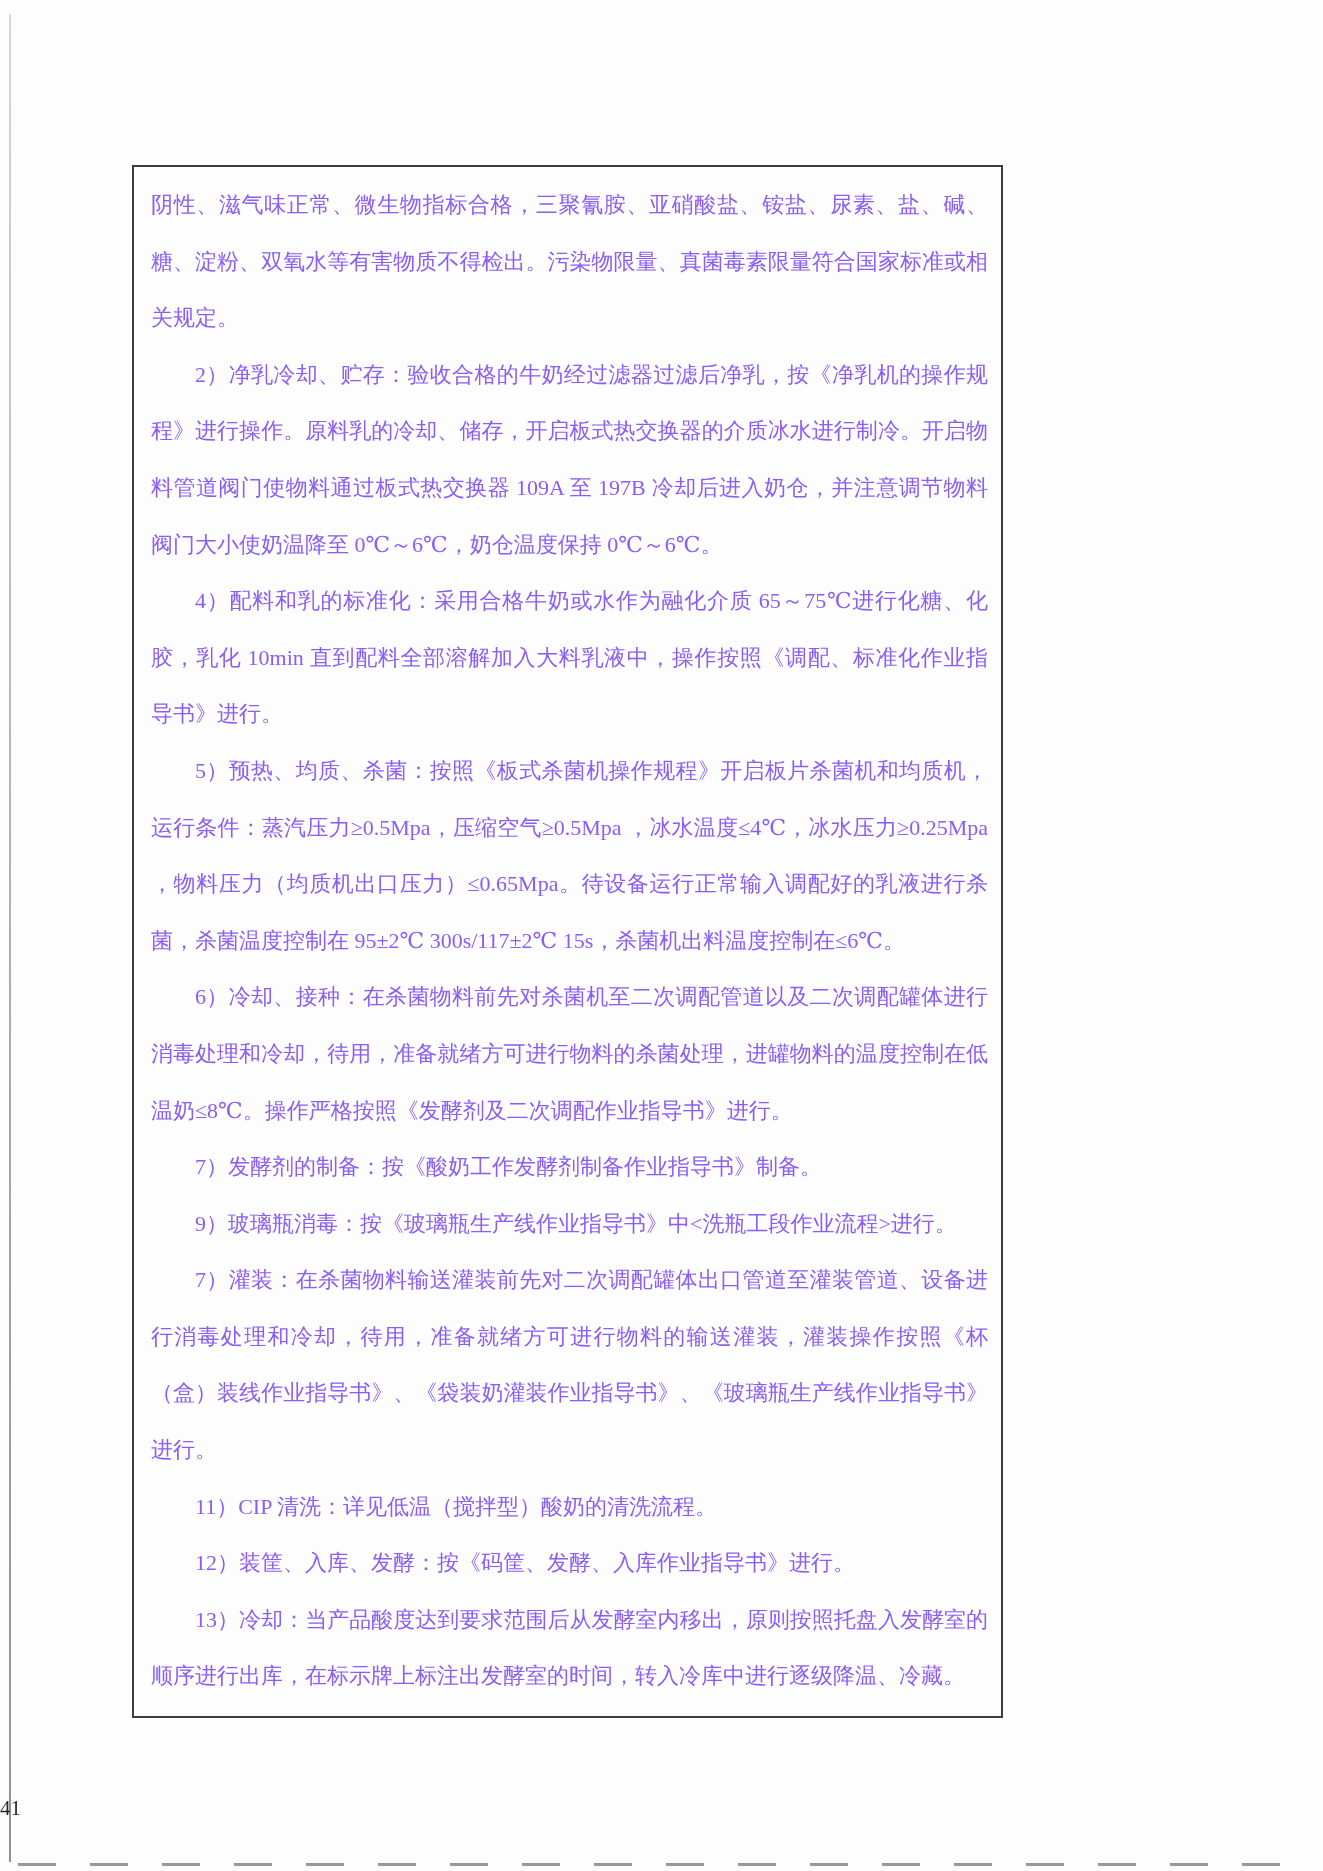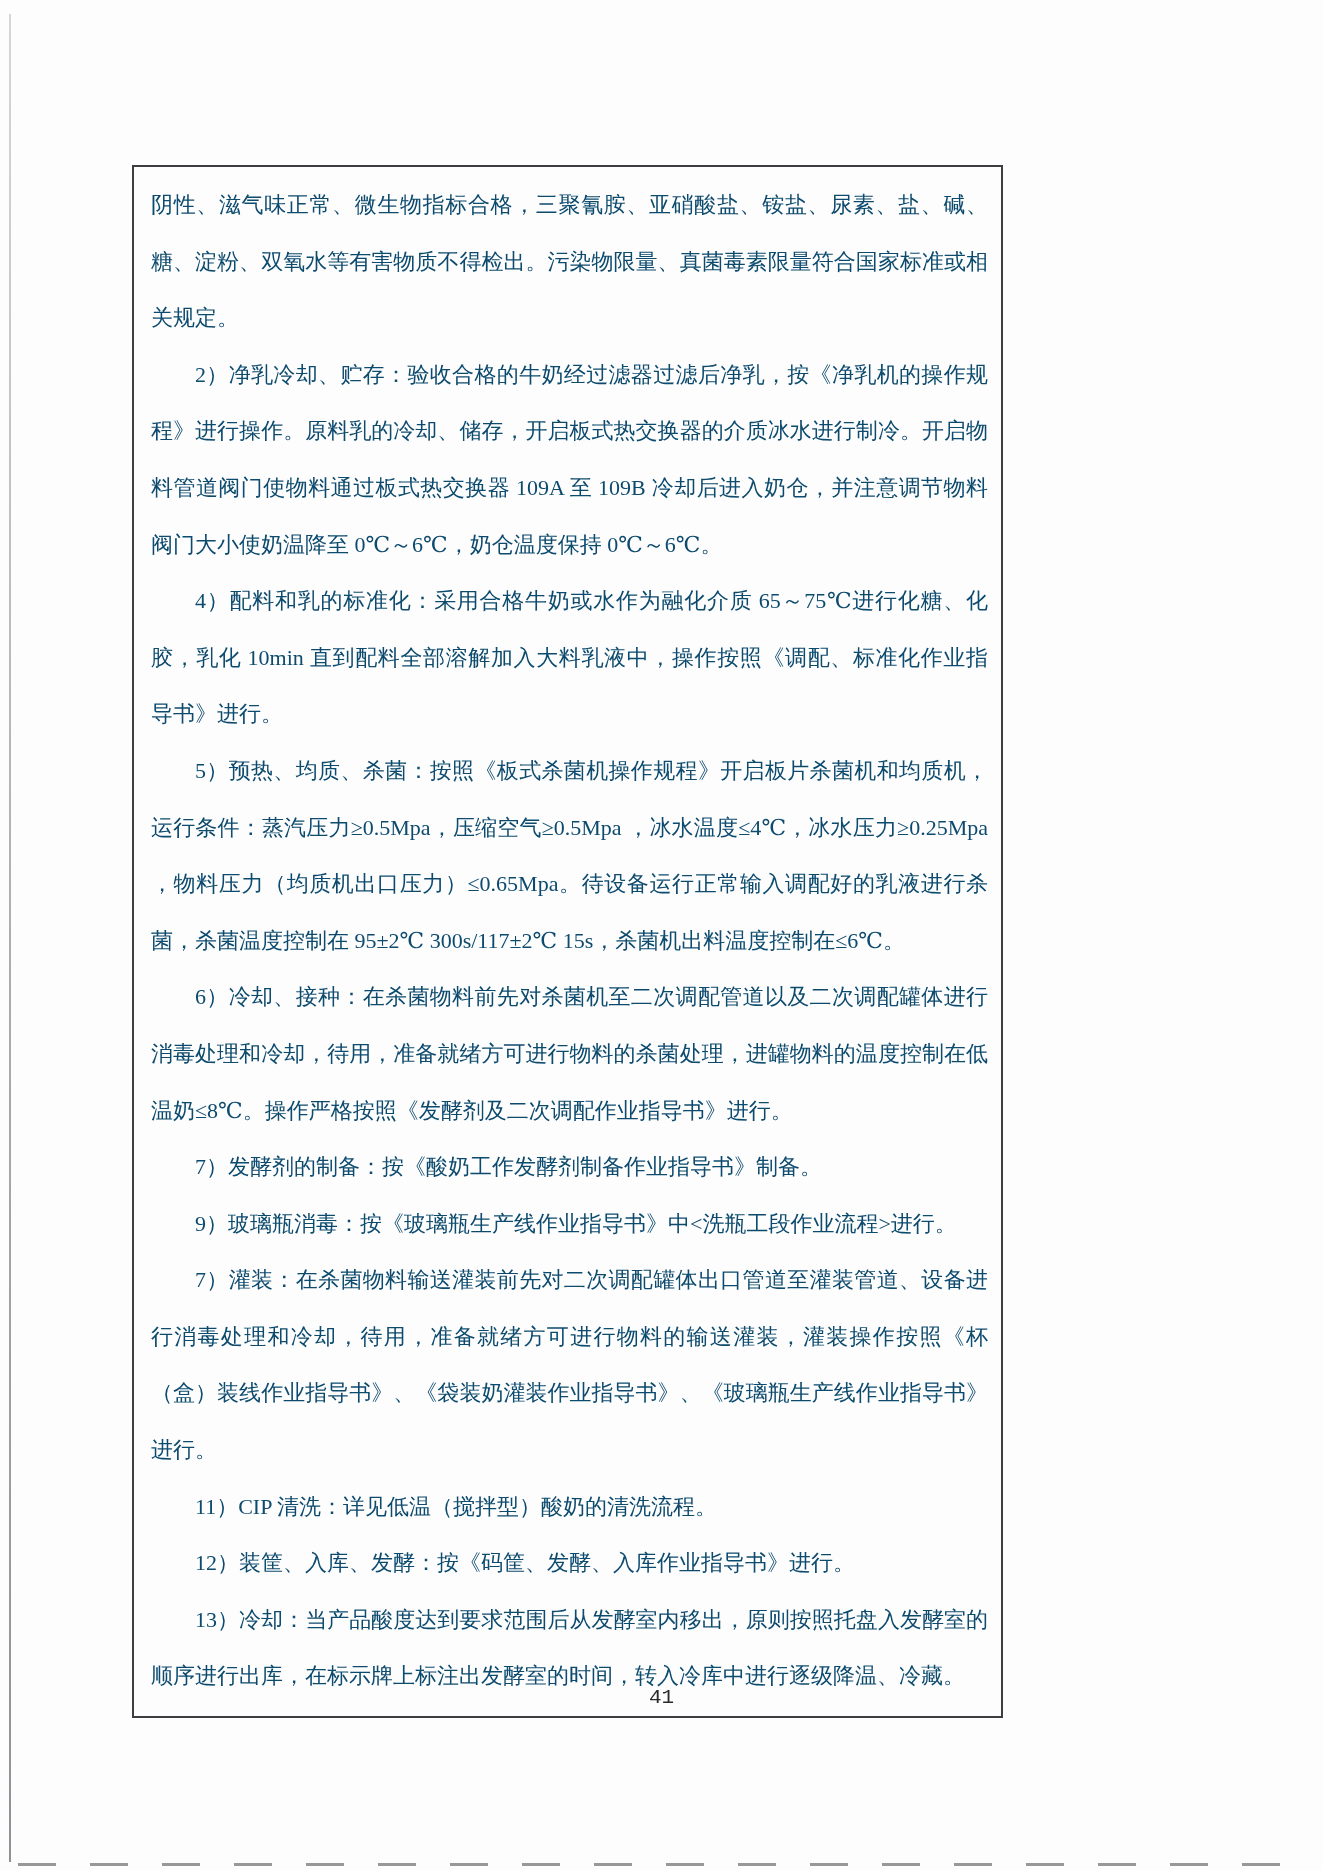--- a/index.html
+++ b/index.html
@@ -47,48 +47,46 @@
     height: 1553px;
     box-sizing: border-box;
     border: 2px solid #3e3e42;
     padding: 10px 13px 0 17px;
     background: transparent;
   }
   .para {
     margin: 0;
     font-size: 22px;
     line-height: 56.6px;
-    color: #0c4a6e;
+    color: #8b5cf6;
     text-align: justify;
   }
   .para.indent {
     text-indent: 2em;
   }
   .page-number {
     position: absolute;
-    top: 1686px;
+    top: 1796px;
     left: 0;
     width: 100%;
-    text-align: center;
     font-size: 21px;
     color: #2a2a2c;
-    font-family: Liberation Mono, monospace;
   }
 </style>
 </head>
 <body>
 
 <div class="page">
 
   <div class="scan-line-left"></div>
   <div class="scan-line-bottom"></div>
 
   <div class="content-box">
     <p class="para">阴性、滋气味正常、微生物指标合格，三聚氰胺、亚硝酸盐、铵盐、尿素、盐、碱、糖、淀粉、双氧水等有害物质不得检出。污染物限量、真菌毒素限量符合国家标准或相关规定。</p>
-    <p class="para indent">2）净乳冷却、贮存：验收合格的牛奶经过滤器过滤后净乳，按《净乳机的操作规程》进行操作。原料乳的冷却、储存，开启板式热交换器的介质冰水进行制冷。开启物料管道阀门使物料通过板式热交换器 109A 至 109B 冷却后进入奶仓，并注意调节物料阀门大小使奶温降至 0℃～6℃，奶仓温度保持 0℃～6℃。</p>
+    <p class="para indent">2）净乳冷却、贮存：验收合格的牛奶经过滤器过滤后净乳，按《净乳机的操作规程》进行操作。原料乳的冷却、储存，开启板式热交换器的介质冰水进行制冷。开启物料管道阀门使物料通过板式热交换器 109A 至 197B 冷却后进入奶仓，并注意调节物料阀门大小使奶温降至 0℃～6℃，奶仓温度保持 0℃～6℃。</p>
     <p class="para indent">4）配料和乳的标准化：采用合格牛奶或水作为融化介质 65～75℃进行化糖、化胶，乳化 10min 直到配料全部溶解加入大料乳液中，操作按照《调配、标准化作业指导书》进行。</p>
     <p class="para indent">5）预热、均质、杀菌：按照《板式杀菌机操作规程》开启板片杀菌机和均质机，运行条件：蒸汽压力≥0.5Mpa，压缩空气≥0.5Mpa ，冰水温度≤4℃，冰水压力≥0.25Mpa ，物料压力（均质机出口压力）≤0.65Mpa。待设备运行正常输入调配好的乳液进行杀菌，杀菌温度控制在 95±2℃ 300s/117±2℃ 15s，杀菌机出料温度控制在≤6℃。</p>
     <p class="para indent">6）冷却、接种：在杀菌物料前先对杀菌机至二次调配管道以及二次调配罐体进行消毒处理和冷却，待用，准备就绪方可进行物料的杀菌处理，进罐物料的温度控制在低温奶≤8℃。操作严格按照《发酵剂及二次调配作业指导书》进行。</p>
     <p class="para indent">7）发酵剂的制备：按《酸奶工作发酵剂制备作业指导书》制备。</p>
     <p class="para indent">9）玻璃瓶消毒：按《玻璃瓶生产线作业指导书》中&lt;洗瓶工段作业流程&gt;进行。</p>
     <p class="para indent">7）灌装：在杀菌物料输送灌装前先对二次调配罐体出口管道至灌装管道、设备进行消毒处理和冷却，待用，准备就绪方可进行物料的输送灌装，灌装操作按照《杯（盒）装线作业指导书》、《袋装奶灌装作业指导书》、《玻璃瓶生产线作业指导书》进行。</p>
     <p class="para indent">11）CIP 清洗：详见低温（搅拌型）酸奶的清洗流程。</p>
     <p class="para indent">12）装筐、入库、发酵：按《码筐、发酵、入库作业指导书》进行。</p>
     <p class="para indent">13）冷却：当产品酸度达到要求范围后从发酵室内移出，原则按照托盘入发酵室的顺序进行出库，在标示牌上标注出发酵室的时间，转入冷库中进行逐级降温、冷藏。</p>
   </div>

